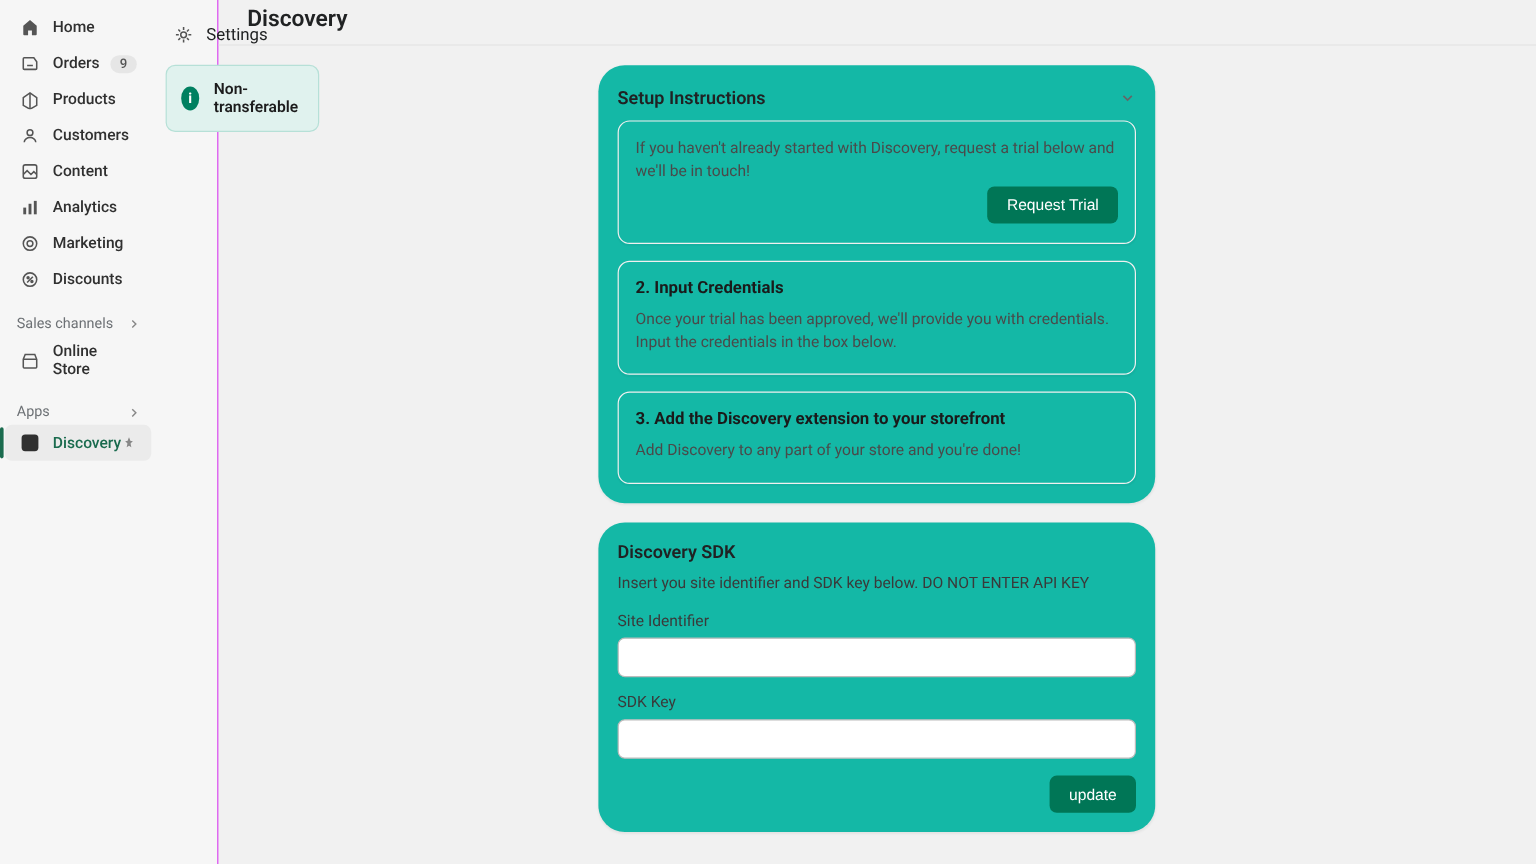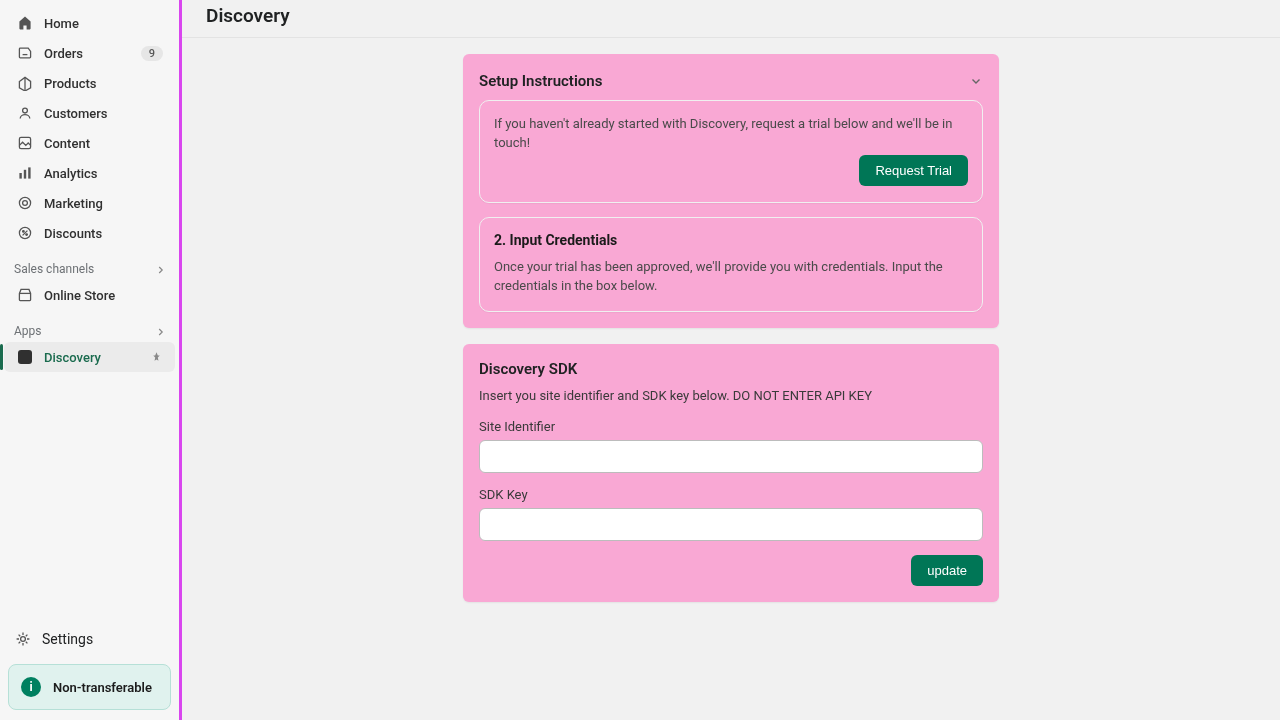--- a/index.html
+++ b/index.html
@@ -9,23 +9,22 @@
   color: #202223;
   font-size: 14px;
   width: 1280px;
   height: 720px;
   overflow: hidden;
   display: flex;
 }
 .sidebar {
   width: 182px;
   background: #f6f6f6;
-  border-right: 3px solid #d946ef;
+  border-right: 1px solid #d946ef;
   display: flex;
-  flex-direction: column;
   padding-top: 8px;
 }
 .nav-list { flex: 1; }
 .nav-item {
   display: flex;
   align-items: center;
   padding: 6px 12px;
   cursor: pointer;
   color: #303030;
   font-weight: 500;
@@ -99,24 +98,24 @@
   padding: 4px 24px 10px;
   border-bottom:1px solid #e3e3e3;
 }
 .topbar h1 { font-size:19px; font-weight:600; }
 .content {
   flex:1;
   overflow:auto;
   padding: 16px 0 24px;
 }
 .card {
-  background:#f9a8d4;
-  width: 536px;
+  background:#14b8a6;
+  width: 464px;
   margin: 0 auto 16px;
-  border-radius:6px;
+  border-radius:22px;
   box-shadow: 0 1px 2px rgba(0,0,0,0.06);
   padding: 16px 16px;
 }
 .card-header {
   display:flex;
   align-items:center;
   justify-content:space-between;
   padding: 2px 0 10px;
 }
 .card-header h2 { font-size:15px; font-weight:600; }
@@ -330,20 +329,24 @@
         <div class="step-actions">
           <button class="btn-primary">Request Trial</button>
         </div>
       </div>
 
       <div class="step-card">
         <div class="step-title">2. Input Credentials</div>
         <div class="step-body">Once your trial has been approved, we'll provide you with credentials. Input the credentials in the box below.</div>
       </div>
 
+      <div class="step-card">
+        <div class="step-title">3. Add the Discovery extension to your storefront</div>
+        <div class="step-body">Add Discovery to any part of your store and you're done!</div>
+      </div>
     </section>
 
     <section class="card sdk-card">
       <h2>Discovery SDK</h2>
       <div class="sdk-desc">Insert you site identifier and SDK key below. DO NOT ENTER API KEY</div>
 
       <div class="field">
         <label>Site Identifier</label>
         <input type="text" value="" style="">
       </div>

